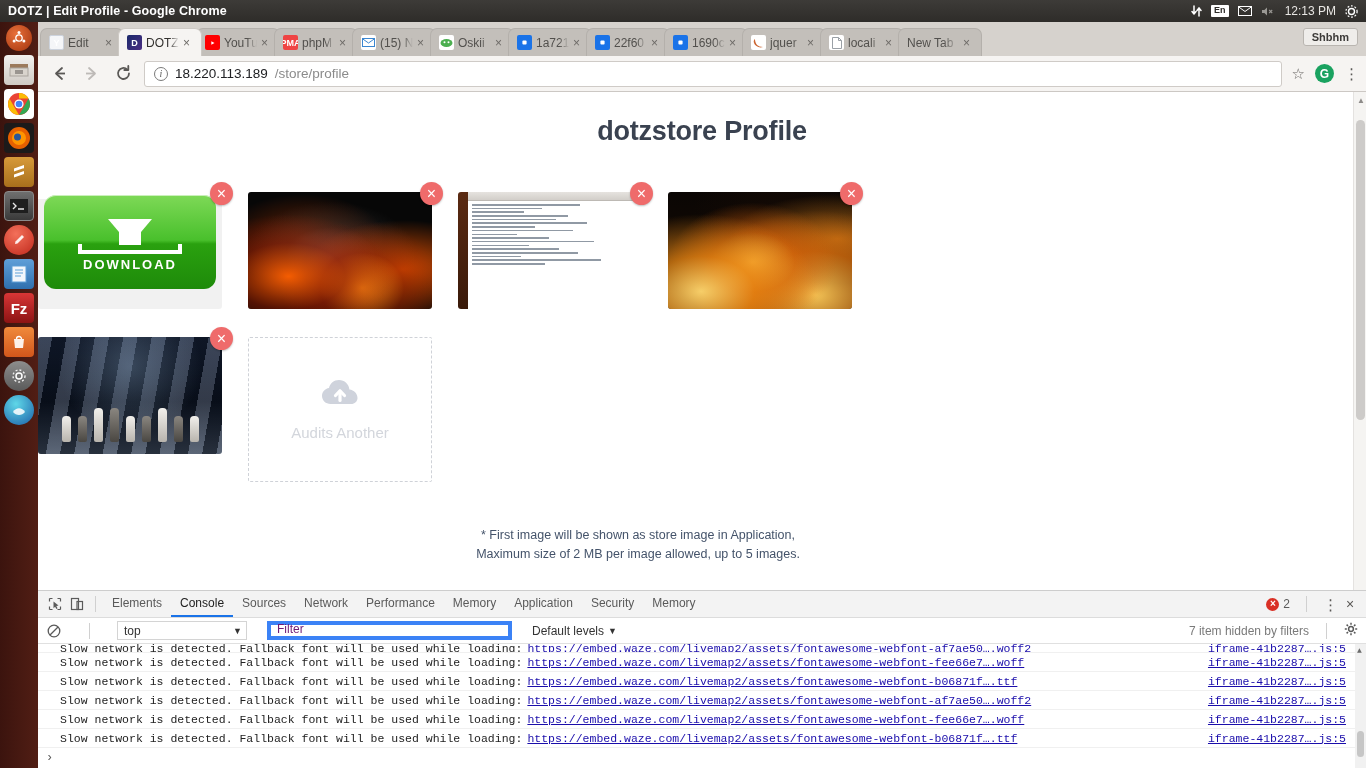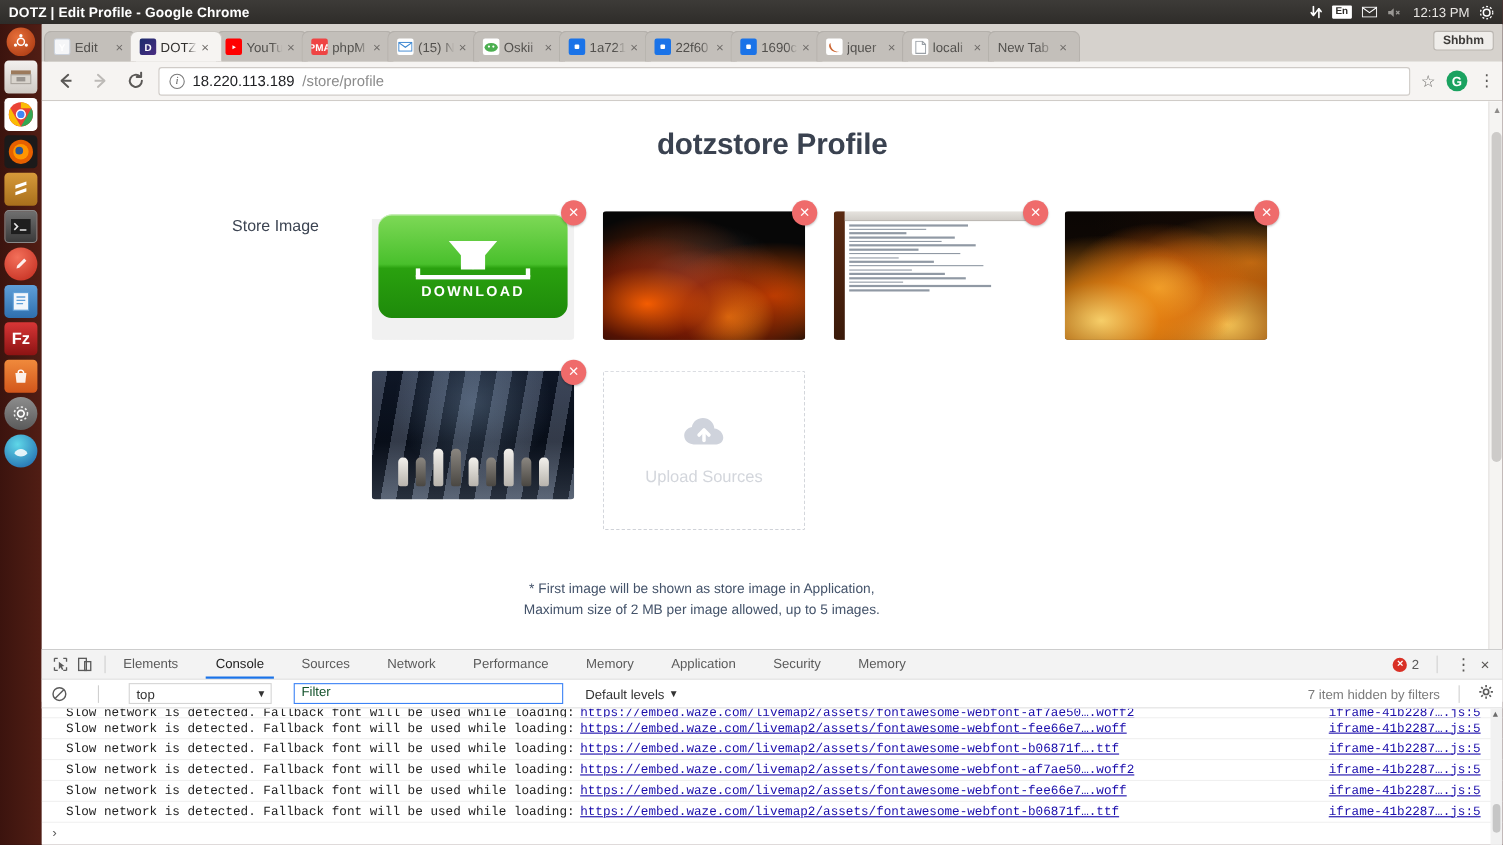--- a/index.html
+++ b/index.html
@@ -240,21 +240,21 @@
     position: absolute; bottom: 0; left: 0; width: 1328px; height: 178px;
     background: #ffffff; border-top: 1px solid #cdcdcd;
     font-family: "Liberation Sans", sans-serif;
   }
   .dt-header {
     height: 27px; display: flex; align-items: center;
     border-bottom: 1px solid #dcdcdc; background: #f3f3f3; padding: 0 6px;
   }
   .dt-tool-ico { width:22px;height:20px;display:flex;align-items:center;justify-content:center;color:#5a5a5a;}
   .dt-sep { width:1px;height:16px;background:#d0d0d0;margin:0 7px; }
-  .dt-tabs { display:flex; align-items:center; gap:16px; height:100%; }
+  .dt-tabs { display:flex; align-items:center; gap:0; height:100%; }
   .dt-tab {
     font-size: 12px; color: #5a5a5a; padding: 0 9px; height:100%;
     display:flex;align-items:center; border-bottom:2px solid transparent;
   }
   .dt-tab.active { color: #222; border-bottom-color: #1a73e8; }
   .dt-header-right { margin-left:auto; display:flex; align-items:center; gap:9px; padding-right:4px;}
   .err-badge { display:flex; align-items:center; gap:4px; font-size:12px; color:#5a5a5a; }
   .err-dot {
     width:13px;height:13px;border-radius:50%;background:#d93025;color:#fff;
     font-size:10px;display:flex;align-items:center;justify-content:center;line-height:1;font-weight:bold;
@@ -264,22 +264,22 @@
     height: 26px; display: flex; align-items: center; gap: 20px;
     border-bottom: 1px solid #e0e0e0; padding: 0 8px; background:#fff;
   }
   .clear-ico { width:16px;height:16px;color:#5a5a5a;display:flex;align-items:center;justify-content:center;}
   .ctx-select {
     width: 130px; height: 19px; border: 1px solid #d4d4d4; background:#fff;
     display:flex;align-items:center; justify-content:space-between;
     font-size:12px;color:#333;padding:0 4px 0 6px;
   }
   .filter-input {
-    width: 245px; height: 19px; border: 1px solid #3b82f6; background:#fff;
-    font-size:12px;color:#14532d;padding:0 6px; display:flex;align-items:flex-start;
+    width: 245px; height: 19px; border: 4px solid #3b82f6; background:#fff;
+    font-size:12px;color:#701a75;padding:0 6px; display:flex;align-items:flex-end;
   }
   .levels { font-size:12px;color:#333; display:flex;align-items:center;gap:4px;}
   .dt-filter-right { margin-left:auto; display:flex; align-items:center; gap:10px; }
   .hidden-note { font-size:12px;color:#7a7a7a; }
   .gear-ico { color:#5a5a5a; font-size:14px; }
 
   .console-body {
     position: relative; height: 125px; overflow: hidden;
     font-family: "Liberation Mono", monospace; font-size: 11.5px; color: #222;
   }
@@ -543,21 +543,20 @@
         <span class="ext-circle">G</span>
         <span class="kebab">⋮</span>
       </div>
     </div>
 
     <div class="viewport">
       <div class="page">
         <div class="page-title">dotzstore Profile</div>
 
         <div class="form-row">
-          <div class="form-label">Store Image</div>
           <div class="thumbs">
 
             <div class="thumb-wrap">
               <div class="thumb">
                 <div class="art-download">
                   <div class="dl-card">
                     <div class="dl-arrow"></div>
                     <div class="dl-bar"></div>
                     <div class="dl-text">DOWNLOAD</div>
                   </div>
@@ -629,21 +628,21 @@
             </div>
 
             <div class="upload-box">
               <span>
                 <svg width="40" height="30" viewBox="0 0 40 30">
                   <path d="M10.5 26C5.8 26 2 22.4 2 18c0-4 3-7.3 7-7.9C9.8 5.5 14 2 19 2c5.5 0 10 4.2 10.4 9.5C34 12 37.5 15.6 37.5 20c0 3.4-2.8 6-6.3 6z" fill="#cfd3dc"></path>
                   <path d="M20 22.5v-9" stroke="#ffffff" stroke-width="3.2" stroke-linecap="round"></path>
                   <path d="M15.5 17.5L20 12.8l4.5 4.7" stroke="#ffffff" stroke-width="3.2" fill="none" stroke-linecap="round" stroke-linejoin="round"></path>
                 </svg>
               </span>
-              <span class="upload-text">Upload Sources</span>
+              <span class="upload-text">Audits Another</span>
             </div>
 
           </div>
         </div>
 
         <div class="notes">
           <div>* First image will be shown as store image in Application,</div>
           <div>Maximum size of 2 MB per image allowed, up to 5 images.</div>
         </div>
       </div>

